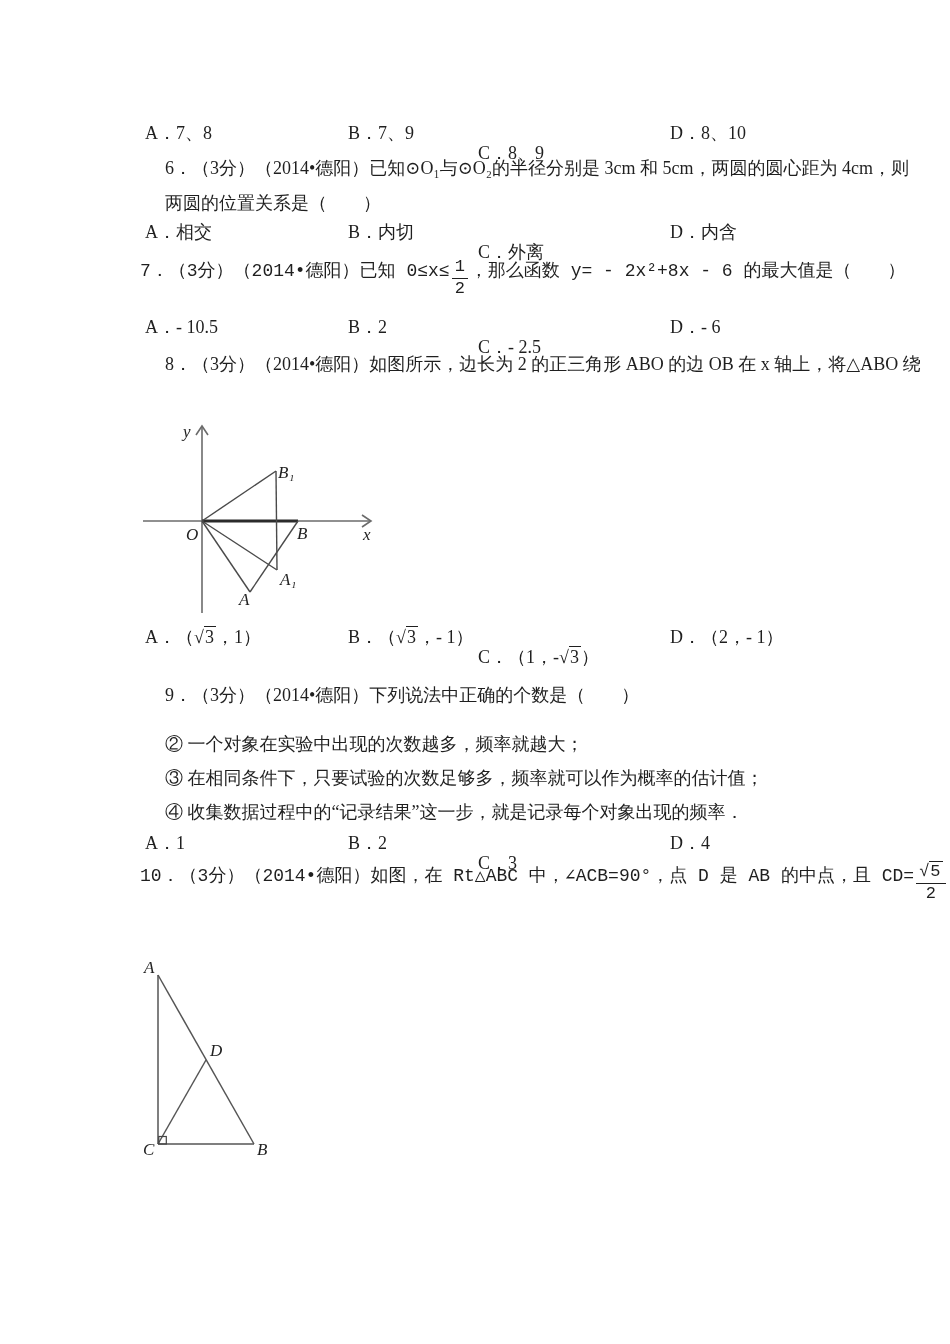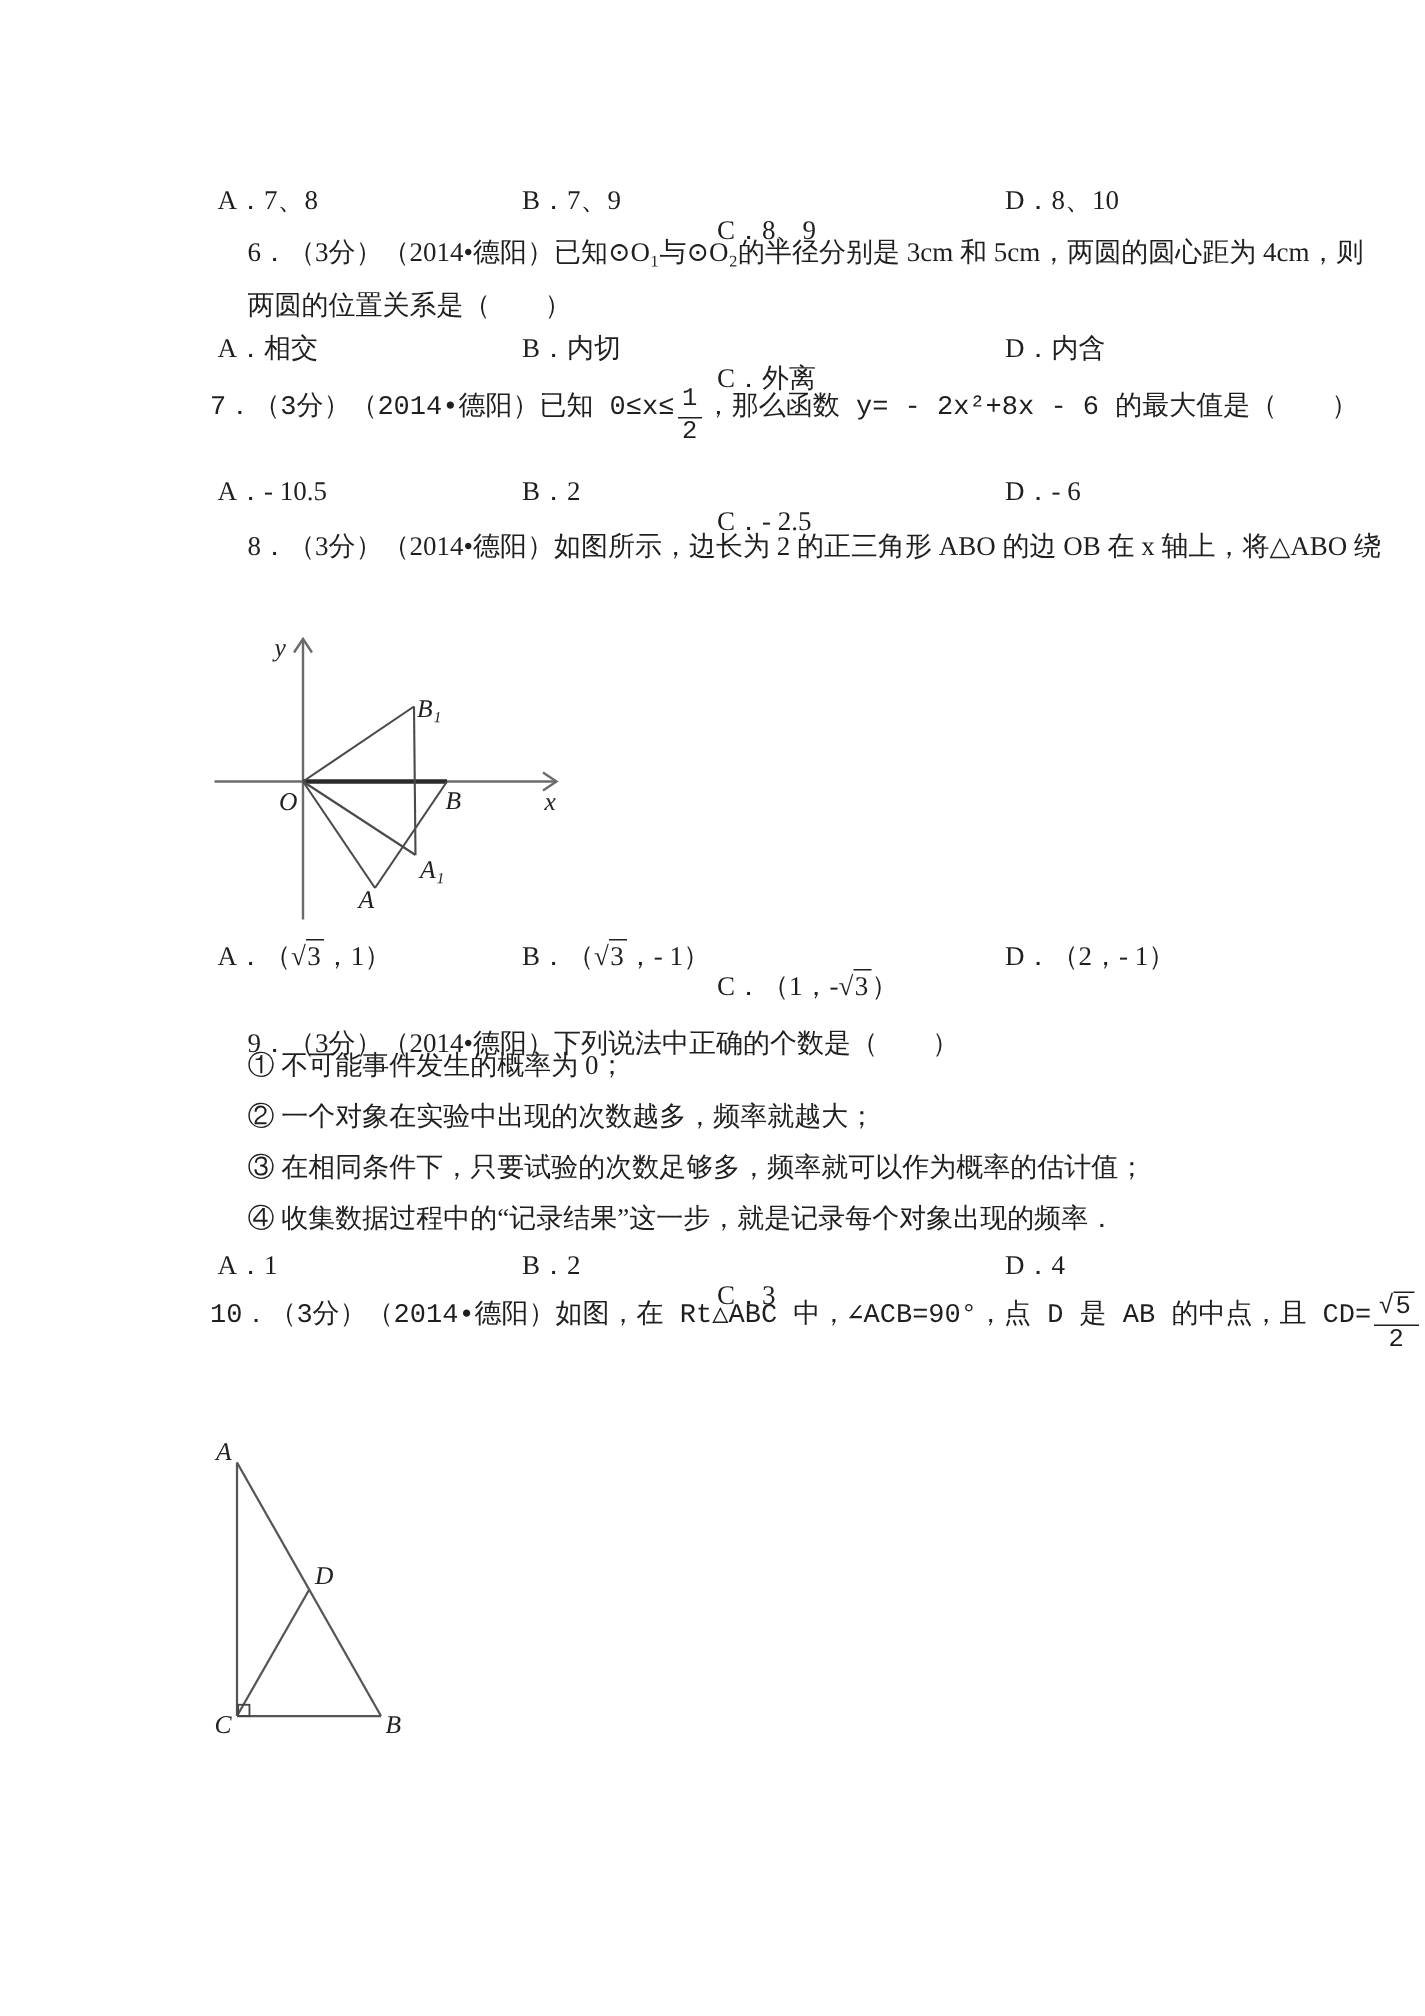--- a/index.html
+++ b/index.html
@@ -121,21 +121,20 @@
   </svg>
 
   <div class="opt-row" style="top:626px">
     <span class="opt a">A．（<span class="sqrt">√<span class="rad">3</span></span>，1）</span>
     <span class="opt b">B．（<span class="sqrt">√<span class="rad">3</span></span>，- 1）</span>
     <span class="opt c">C．（1，-<span class="sqrt">√<span class="rad">3</span></span>）</span>
     <span class="opt d">D．（2，- 1）</span>
   </div>
 
   <div class="line" style="top:684px">9．（3分）（2014•德阳）下列说法中正确的个数是（　　）</div>
-  <div class="line" style="top:699px">① 不可能事件发生的概率为 0；</div>
   <div class="line" style="top:733px">② 一个对象在实验中出现的次数越多，频率就越大；</div>
   <div class="line" style="top:767px">③ 在相同条件下，只要试验的次数足够多，频率就可以作为概率的估计值；</div>
   <div class="line" style="top:801px">④ 收集数据过程中的“记录结果”这一步，就是记录每个对象出现的频率．</div>
   <div class="opt-row" style="top:832px">
     <span class="opt a">A．1</span>
     <span class="opt b">B．2</span>
     <span class="opt c">C．3</span>
     <span class="opt d">D．4</span>
   </div>
 

